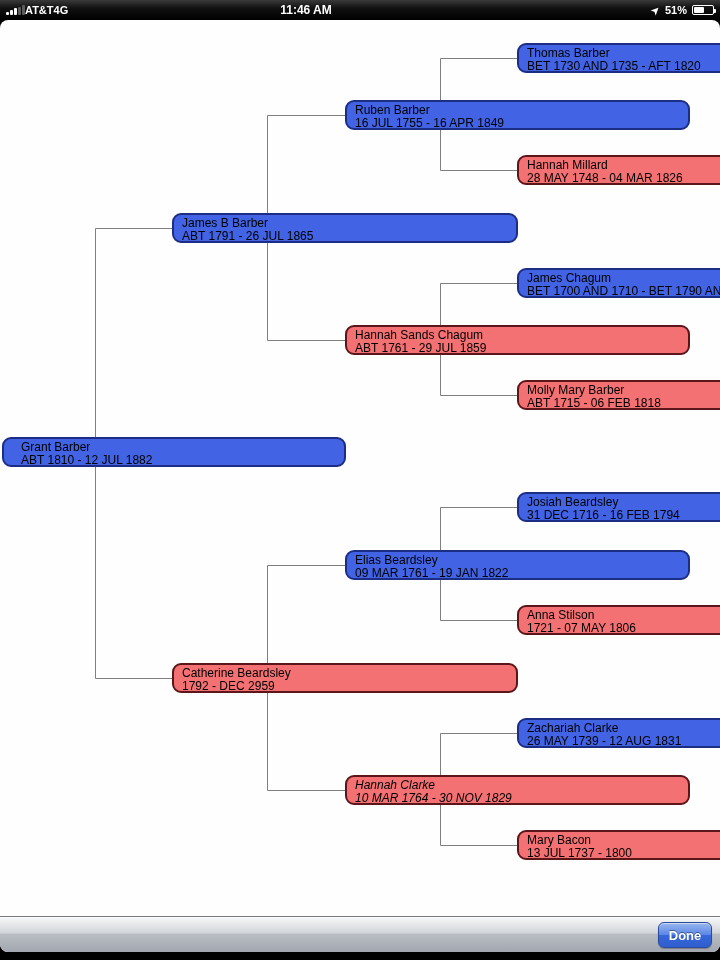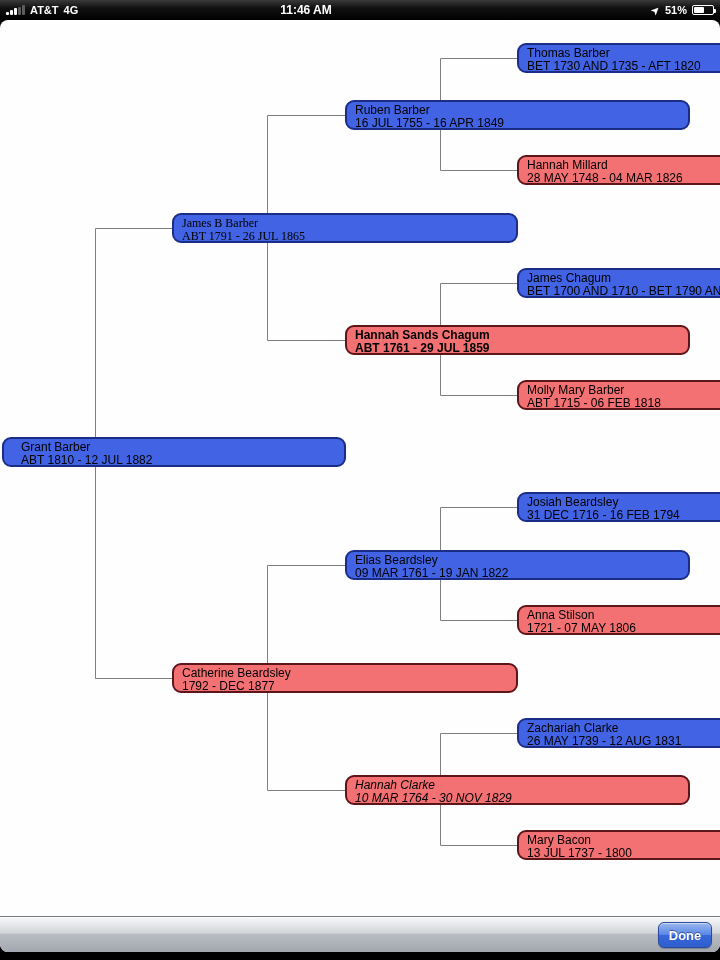--- a/index.html
+++ b/index.html
@@ -11,21 +11,21 @@
   }
   .screen { position: relative; width: 720px; height: 960px; background: #000; }
 
   
   .status-bar {
     position: absolute; top: 0; left: 0; width: 720px; height: 20px;
     background: linear-gradient(180deg, #3a3a3a 0%, #111 40%, #000 100%);
     color: #fff; font-size: 11px; font-weight: bold;
     display: flex; align-items: center;
   }
-  .sb-left { position: absolute; left: 6px; top: 0; height: 20px; display: flex; align-items: center; gap: 5px; }
+  .sb-left { position: absolute; left: 6px; top: 0; height: 20px; display: flex; align-items: center; }
   .sb-center { position: absolute; left: 0; width: 612px; text-align: center; font-size: 12px; }
   .sb-right { position: absolute; right: 6px; top: 0; height: 20px; display: flex; align-items: center; gap: 5px; }
   .signal { display: inline-flex; align-items: flex-end; gap: 1px; height: 10px; }
   .signal i { display: block; width: 3px; border-radius: 1px; }
   .signal i.b1 { height: 3px; } .signal i.b2 { height: 5px; } .signal i.b3 { height: 7px; }
   .signal i.b4 { height: 8px; } .signal i.b5 { height: 10px; }
   .signal i.on  { background: #fff; }
   .signal i.off { background: #5c5c5c; }
   .loc-arrow { display: inline-block; transform: rotate(-45deg); font-size: 11px; font-weight: normal; }
   .battery { position: relative; width: 22px; height: 10px; border: 1px solid #fff; border-radius: 2px; }
@@ -107,33 +107,33 @@
         <path d="M 517 38.5 L 440.5 38.5 L 440.5 150.5 L 517 150.5" fill="none" stroke="#7f7f7f" stroke-width="1"></path>
         <path d="M 517 263.5 L 440.5 263.5 L 440.5 375.5 L 517 375.5" fill="none" stroke="#7f7f7f" stroke-width="1"></path>
         <path d="M 517 487.5 L 440.5 487.5 L 440.5 600.5 L 517 600.5" fill="none" stroke="#7f7f7f" stroke-width="1"></path>
         <path d="M 517 713.5 L 440.5 713.5 L 440.5 825.5 L 517 825.5" fill="none" stroke="#7f7f7f" stroke-width="1"></path>
       </svg>
     <div id="tree-nodes">
         <div class="person male" style="left: 2px; top: 417px; width: 344px; padding-left: 17px;">
           <span class="p-name">Grant Barber</span>
           <span class="p-dates">ABT 1810 - 12 JUL 1882</span>
         </div>
-        <div class="person male" style="left: 172px; top: 193px; width: 346px; font-family: Liberation Serif, serif;">
+        <div class="person male" style="left: 172px; top: 193px; width: 346px;">
           <span class="p-name">James B Barber</span>
           <span class="p-dates">ABT 1791 - 26 JUL 1865</span>
         </div>
         <div class="person female" style="left: 172px; top: 643px; width: 346px;">
           <span class="p-name">Catherine Beardsley</span>
-          <span class="p-dates">1792 - DEC 1877</span>
+          <span class="p-dates">1792 - DEC 2959</span>
         </div>
         <div class="person male" style="left: 345px; top: 80px; width: 345px;">
           <span class="p-name">Ruben Barber</span>
           <span class="p-dates">16 JUL 1755 - 16 APR 1849</span>
         </div>
-        <div class="person female" style="left: 345px; top: 305px; width: 345px; font-weight: bold;">
+        <div class="person female" style="left: 345px; top: 305px; width: 345px;">
           <span class="p-name">Hannah Sands Chagum</span>
           <span class="p-dates">ABT 1761 - 29 JUL 1859</span>
         </div>
         <div class="person male" style="left: 345px; top: 530px; width: 345px;">
           <span class="p-name">Elias Beardsley</span>
           <span class="p-dates">09 MAR 1761 - 19 JAN 1822</span>
         </div>
         <div class="person female" style="left: 345px; top: 755px; width: 345px; font-style: italic;">
           <span class="p-name">Hannah Clarke</span>
           <span class="p-dates">10 MAR 1764 - 30 NOV 1829</span>

